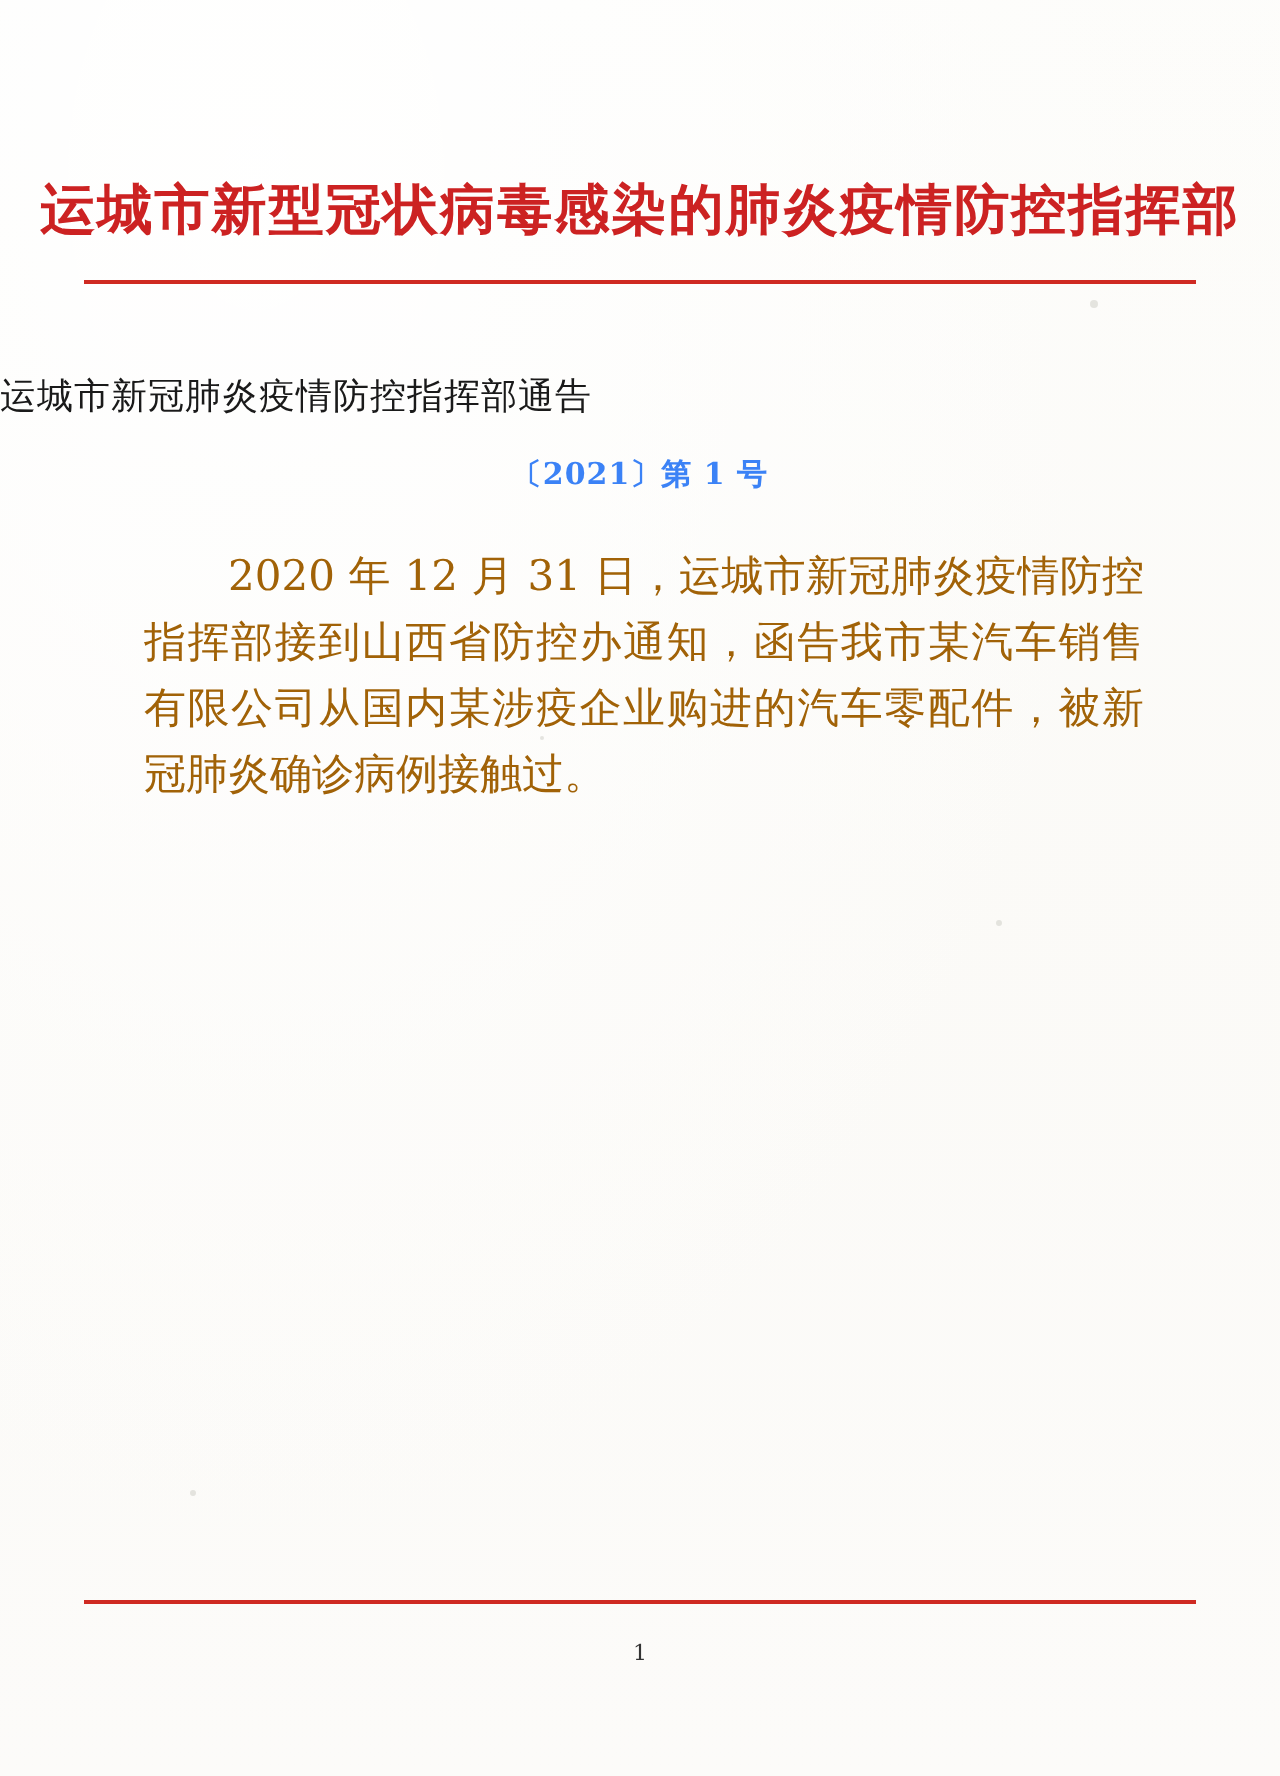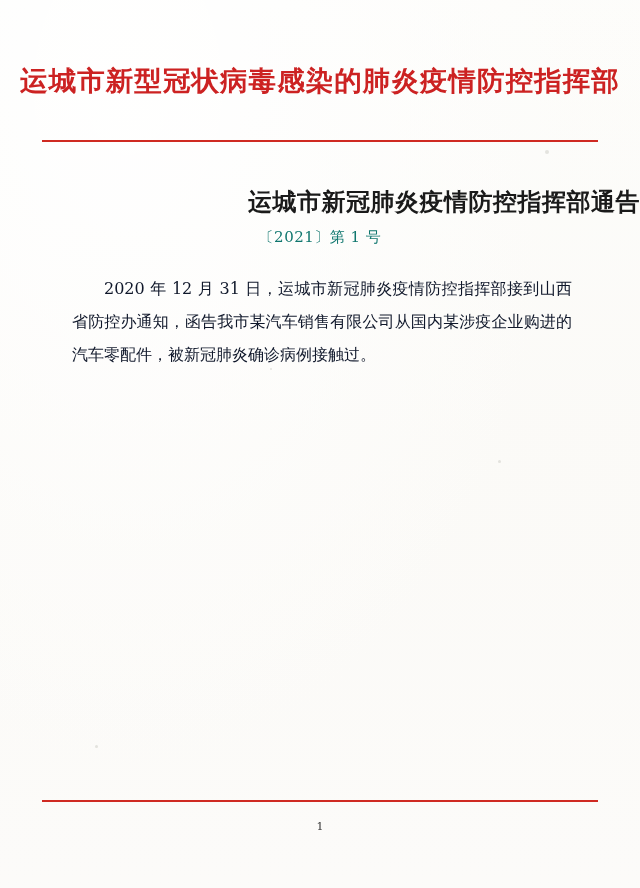--- a/index.html
+++ b/index.html
@@ -28,21 +28,21 @@
     background:
       radial-gradient(ellipse at 20% 10%, rgba(255,255,255,0.9), rgba(252,251,248,0.2) 60%),
       linear-gradient(180deg, #fdfdfb 0%, #fbfaf7 50%, #fcfbf9 100%);
     pointer-events: none;
   }
 
   .doc-header {
     position: absolute;
     left: 0;
     right: 0;
-    top: 66px;
+    top: 91px;
     text-align: center;
   }
 
   .doc-header-title {
     font-family: "DejaVu Serif", "Liberation Serif", serif;
     font-weight: bold;
     font-size: 27px;
     letter-spacing: 1px;
     color: #cc2222;
     line-height: 1.1;
@@ -58,46 +58,47 @@
     top: 140px;
     height: 2px;
     background: #cf2a22;
   }
 
   .doc-title {
     position: absolute;
     left: 0;
     right: 0;
     top: 186px;
-    text-align: right;
-    font-weight: bold;
-    font-size: 24px;
+    text-align: left;
+    font-weight: normal;
+    font-size: 18px;
     color: #1a1a1a;
     letter-spacing: 0.5px;
   }
 
   .doc-number {
     position: absolute;
     left: 0;
     right: 0;
     top: 228px;
     text-align: center;
     font-size: 15px;
-    color: #0f766e;
+    color: #3b82f6;
     letter-spacing: 0.5px;
+    font-weight: bold;
   }
 
   .body-text {
     position: absolute;
     left: 72px;
     right: 68px;
     top: 272px;
-    font-size: 16px;
+    font-size: 21px;
     line-height: 33px;
-    color: #0f172a;
+    color: #a16207;
     text-align: justify;
     text-justify: inter-ideograph;
   }
 
   .body-text p {
     margin: 0 0 6px 0;
     text-indent: 2em;
   }
 
   .bottom-rule {

